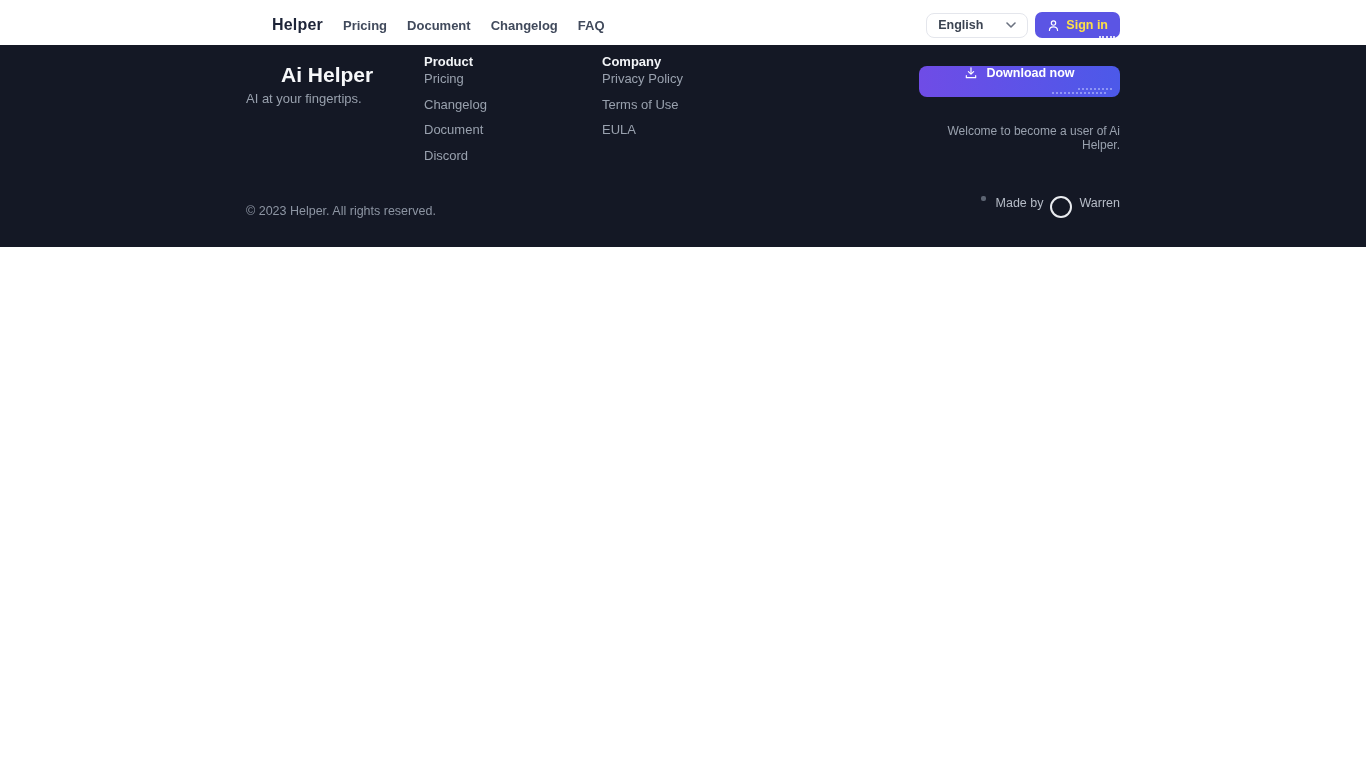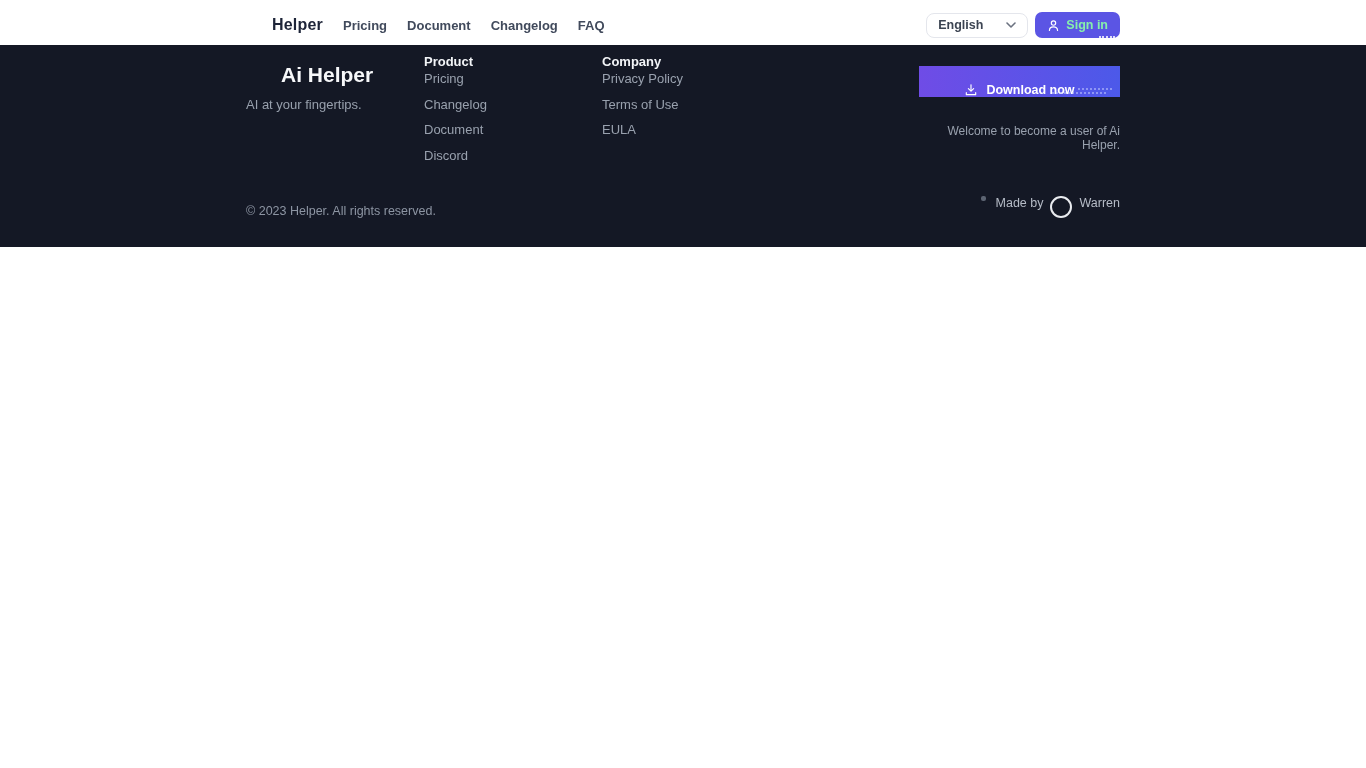--- a/index.html
+++ b/index.html
@@ -13,44 +13,44 @@
   .logo { font-size:16px; font-weight:800; color:#1d2438; letter-spacing:.2px; cursor:pointer; }
   .nav-links { display:flex; gap:20px; margin-left:20px; }
   .nav-links a { font-size:13px; font-weight:600; color:#414a5c; text-decoration:none; cursor:pointer; }
   .nav-right { margin-left:auto; display:flex; align-items:center; gap:7px; }
   .lang-btn { height:25px; padding:0 11px; background:#fff; border:1px solid #e4e6ec;
               border-radius:8px; display:flex; align-items:center; gap:23px; cursor:pointer; }
   .lang-btn span { font-size:12.5px; font-weight:600; color:#3c4452; }
   .signin-btn { height:26px; padding:0 12px; background:#5b55e4; border:none; border-radius:7px;
                 display:flex; align-items:center; gap:6px; cursor:pointer; position:relative;
                 color:#fff; }
-  .signin-btn span { font-size:12.5px; font-weight:700; color:#86efac; }
+  .signin-btn span { font-size:12.5px; font-weight:700; color:#fde047; }
   .signin-deco { position:absolute; right:5px; bottom:0; width:16px; height:0;
                  border-top:2px dotted rgba(255,255,255,.8); }
 
   
   .footer { height:202px; background:#141825; position:relative; }
   .footer-inner { width:874px; height:202px; margin:0 auto; position:relative; }
 
   .brand { position:absolute; left:0; top:18px; }
   .brand-title { margin-left:35px; font-size:21px; font-weight:700; color:#f7f8fa; }
-  .brand-tagline { margin-top:10px; font-size:13px; color:#98a0ad; }
+  .brand-tagline { margin-top:4px; font-size:13px; color:#98a0ad; }
 
   .fcol { position:absolute; top:9px; }
   .fcol-product { left:178px; }
   .fcol-company { left:356px; }
   .fcol h4 { font-size:13px; font-weight:700; color:#f2f4f7; line-height:16px; margin-bottom:1px; }
   .fcol ul { list-style:none; }
   .fcol li { line-height:14px; margin-bottom:10.5px; }
   .fcol li a { font-size:13px; color:#99a1ae; text-decoration:none; cursor:pointer; }
 
   .cta { position:absolute; right:0; top:21px; width:201px; text-align:right; }
-  .download-btn { width:201px; height:31px; border:none; border-radius:0; cursor:pointer;
+  .download-btn { width:201px; height:31px; border:none; border-radius:8px; cursor:pointer;
                   background:linear-gradient(90deg,#6f4ce6 0%,#4c59e9 100%);
-                  display:flex; align-items:flex-end; justify-content:center; gap:8px;
+                  display:flex; align-items:flex-start; justify-content:center; gap:8px;
                   position:relative; color:#fff; }
   .download-btn span { font-size:12.5px; font-weight:700; color:#ffffff; }
   .dl-deco1 { position:absolute; right:8px; bottom:7px; width:34px; height:0;
               border-top:2px dotted rgba(195,203,255,.55); }
   .dl-deco2 { position:absolute; right:14px; bottom:3px; width:54px; height:0;
               border-top:2px dotted rgba(195,203,255,.55); }
   .welcome { margin-top:27px; font-size:12px; color:#99a1ae; }
 
   .copyright { position:absolute; left:0; top:159px; font-size:12.5px; color:#8d95a3; }
   .madeby { position:absolute; right:0; top:151px; height:26px; display:flex; align-items:flex-start; }

